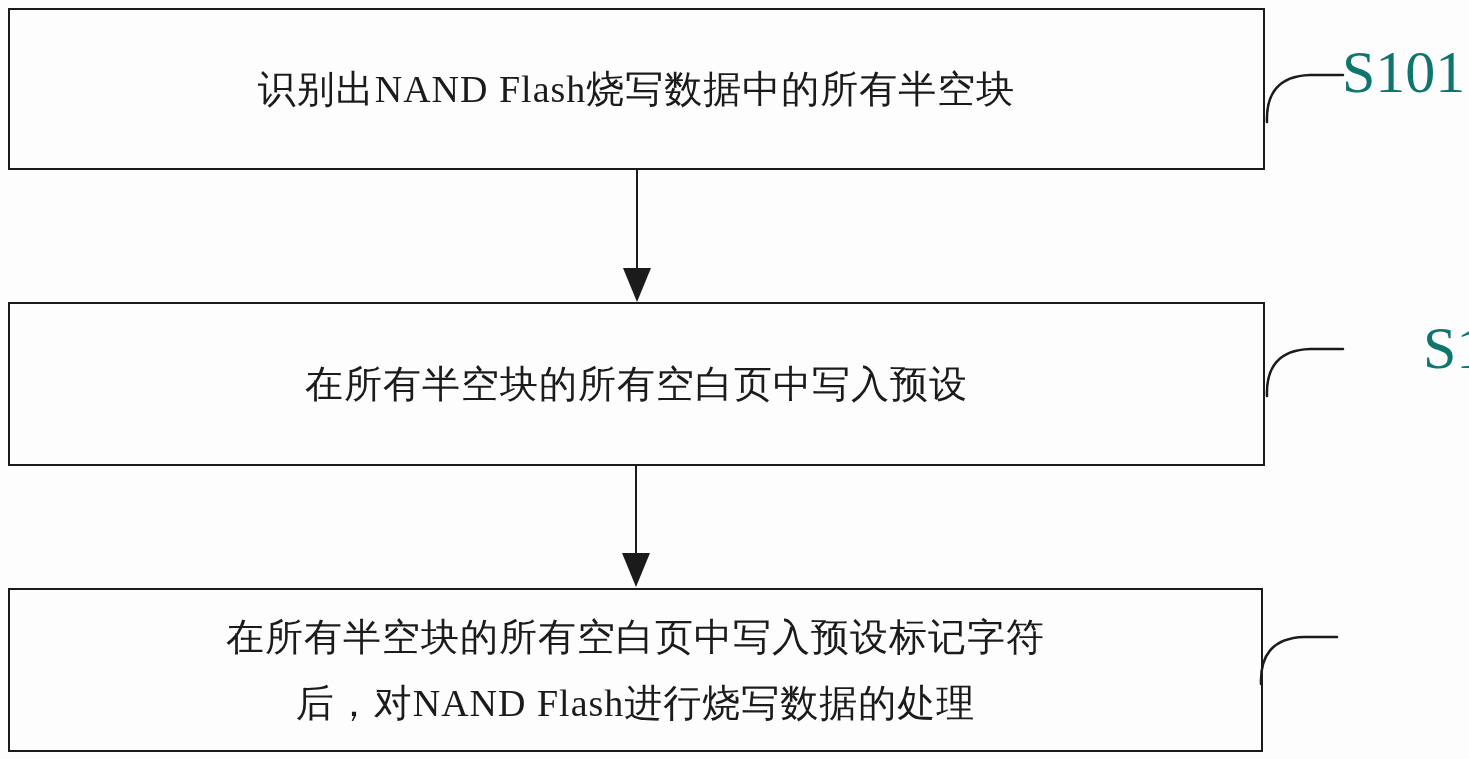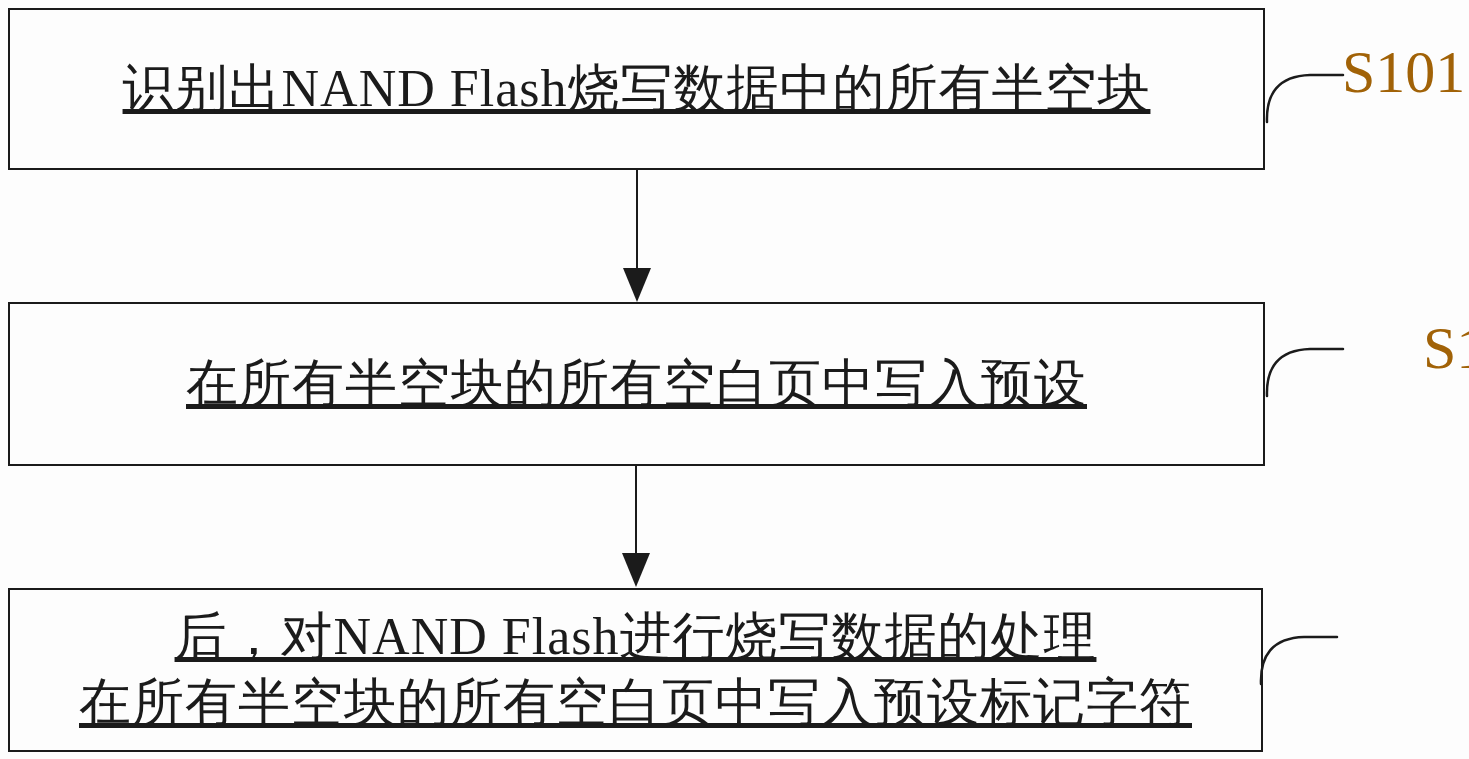--- a/index.html
+++ b/index.html
@@ -21,25 +21,24 @@
     box-sizing: border-box;
     border: 2px solid #1b1b1b;
     background: #fdfdfd;
     display: flex;
     flex-direction: column;
     justify-content: center;
     align-items: center;
     text-align: center;
   }
   .box-line {
-    font-size: 52px;
+    font-size: 38px;
     line-height: 66px;
     letter-spacing: 1px;
     white-space: nowrap;
-    text-decoration: underline;
   }
   .box-s101 { left: 8px;  top: 8px;   width: 1257px; height: 162px; }
   .box-s102 { left: 8px;  top: 302px; width: 1257px; height: 164px; gap: 38px; }
   .box-s103 { left: 8px;  top: 588px; width: 1255px; height: 164px; }
 
   .arrow-svg {
     position: absolute;
     display: block;
   }
   .arrow-1 { left: 620px; top: 170px; }
@@ -51,21 +50,21 @@
   }
   .leader-1 { left: 1264px; top: 66px;  }
   .leader-2 { left: 1264px; top: 340px; }
   .leader-3 { left: 1258px; top: 628px; }
 
   .step-label {
     position: absolute;
     font-size: 60px;
     line-height: 64px;
     white-space: nowrap;
-    color: #a16207;
+    color: #0f766e;
   }
   .label-s101 { left: 1342px; top: 40px;  }
   .label-s102 { left: 1423px; top: 316px; }
   .label-s103 { left: 1338px; top: 603px; }
 </style>
 </head>
 <body>
 
 <div class="figure">
 
@@ -81,22 +80,22 @@
   <div class="flow-box box-s102">
     <div class="box-line">在所有半空块的所有空白页中写入预设</div>
   </div>
 
   <svg class="arrow-svg arrow-2" width="34" height="122" viewBox="0 0 34 122">
     <line x1="17" y1="0" x2="17" y2="89" stroke="#1b1b1b" stroke-width="2"></line>
     <polygon points="3,87 31,87 17,121" fill="#1b1b1b"></polygon>
   </svg>
 
   <div class="flow-box box-s103">
+    <div class="box-line">在所有半空块的所有空白页中写入预设标记字符</div>
     <div class="box-line">后，对NAND Flash进行烧写数据的处理</div>
-    <div class="box-line">在所有半空块的所有空白页中写入预设标记字符</div>
   </div>
 
   <svg class="leader-svg leader-1" width="82" height="58" viewBox="0 0 82 58">
     <path d="M3,56 C2,28 14,10 46,9 L79,9" fill="none" stroke="#1b1b1b" stroke-width="2.5" stroke-linecap="round"></path>
   </svg>
   <div class="step-label label-s101">S101</div>
 
   <svg class="leader-svg leader-2" width="82" height="58" viewBox="0 0 82 58">
     <path d="M3,56 C2,28 14,10 46,9 L79,9" fill="none" stroke="#1b1b1b" stroke-width="2.5" stroke-linecap="round"></path>
   </svg>

